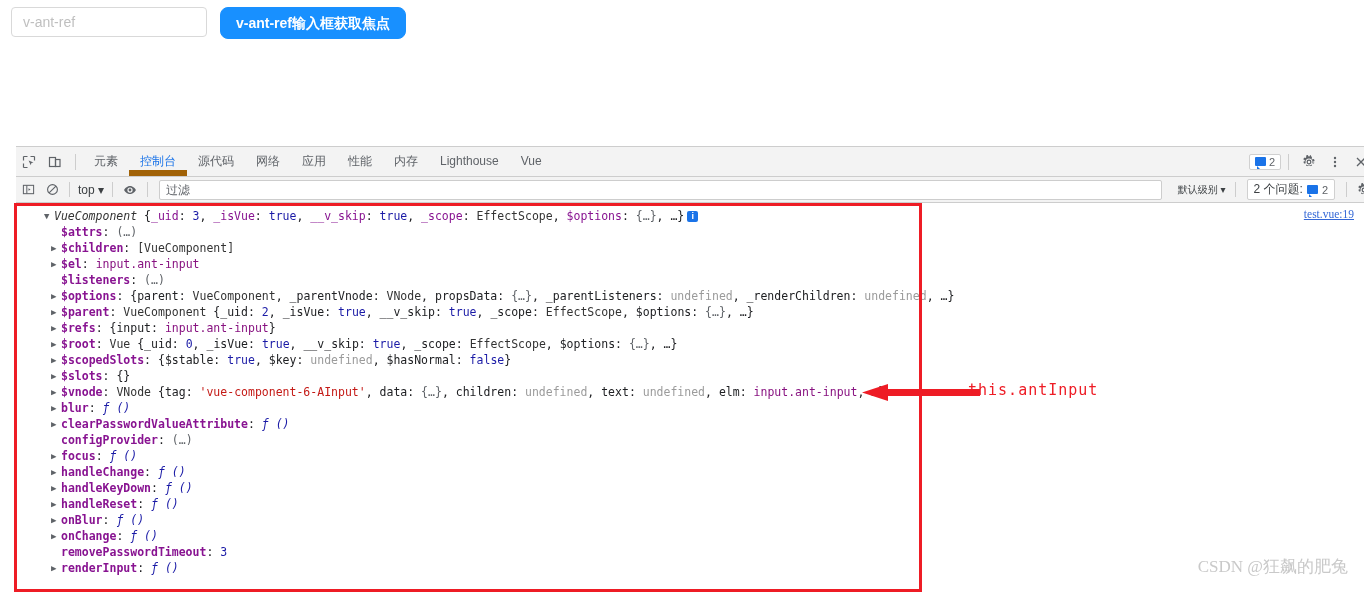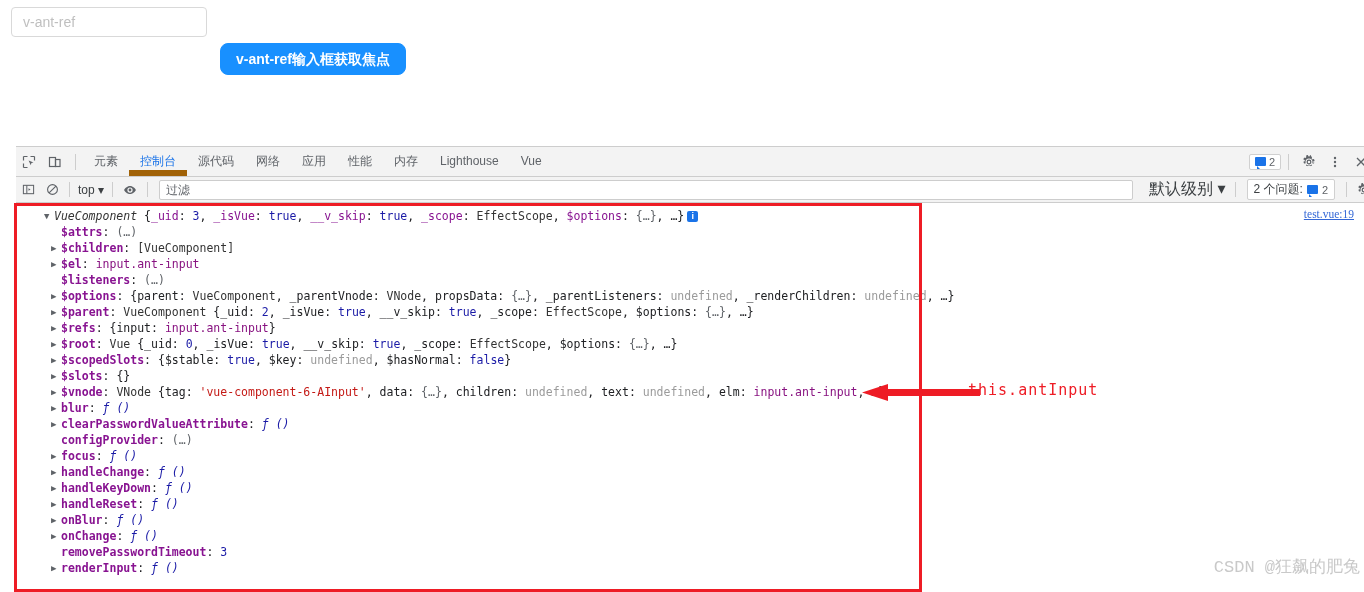--- a/index.html
+++ b/index.html
@@ -27,21 +27,20 @@
   }
   #ref-input::placeholder{color:#bfbfbf;}
   #focus-btn{
     position:absolute;left:220px;top:7px;height:32px;
     padding:0 15px;
     background:#1890ff;border:1px solid #1890ff;border-radius:8px;
     color:#fff;font-size:14px;font-weight:bold;
     font-family:"Liberation Sans", sans-serif;
     cursor:pointer;line-height:30px;
     white-space:nowrap;
-    margin-top:36px;
   }
 
   
   #devtools{
     position:absolute;left:16px;top:146px;width:1364px;height:446px;
     background:#fff;
     border-top:1px solid #cdcdcd;
     box-sizing:border-box;
   }
 
@@ -97,21 +96,21 @@
   #ctx-select{
     font-size:12px;color:#3c4043;cursor:pointer;padding:0 3px;white-space:nowrap;
   }
   #filter-input{
     flex:1 1 auto;height:20px;margin-left:6px;margin-right:12px;
     border:1px solid #cdcdcd;border-radius:2px;background:#fff;
     font-size:12px;color:#3c4043;padding:0 6px;box-sizing:border-box;
     font-family:"Liberation Sans", sans-serif;outline:none;
   }
   #filter-input::placeholder{color:#5f6368;}
-  #level-select{font-size:16px;color:#3c4043;cursor:pointer;white-space:nowrap;padding:0 4px;}
+  #level-select{font-size:10px;color:#3c4043;cursor:pointer;white-space:nowrap;padding:0 4px;}
   #issues-box{
     display:inline-flex;align-items:center;gap:4px;
     border:1px solid #d0d0d0;border-radius:2px;
     padding:1px 6px;background:#fff;margin:0 6px;cursor:pointer;
     white-space:nowrap;
   }
   #issues-box .lbl{font-size:12px;color:#3c4043;}
 
   
   #console{
@@ -183,22 +182,22 @@
   }
   #vscroll .track-up{top:0;}
   #vscroll .track-dn{bottom:0;}
   #vthumb{
     position:absolute;left:1px;top:14px;width:12px;height:102px;
     background:#c1c1c1;cursor:pointer;
   }
 
   
   #watermark{
-    position:absolute;right:4px;bottom:14px;
-    font-family:Liberation Mono, monospace;font-size:17px;
+    position:absolute;right:16px;bottom:14px;
+    font-family:Liberation Serif, serif;font-size:17px;
     color:#c9c9c9;white-space:nowrap;pointer-events:none;
   }
 </style>
 </head>
 <body>
 
 <div id="page-area">
   <input id="ref-input" type="text" placeholder="v-ant-ref" style="">
   <button id="focus-btn">v-ant-ref输入框获取焦点</button>
 </div>

